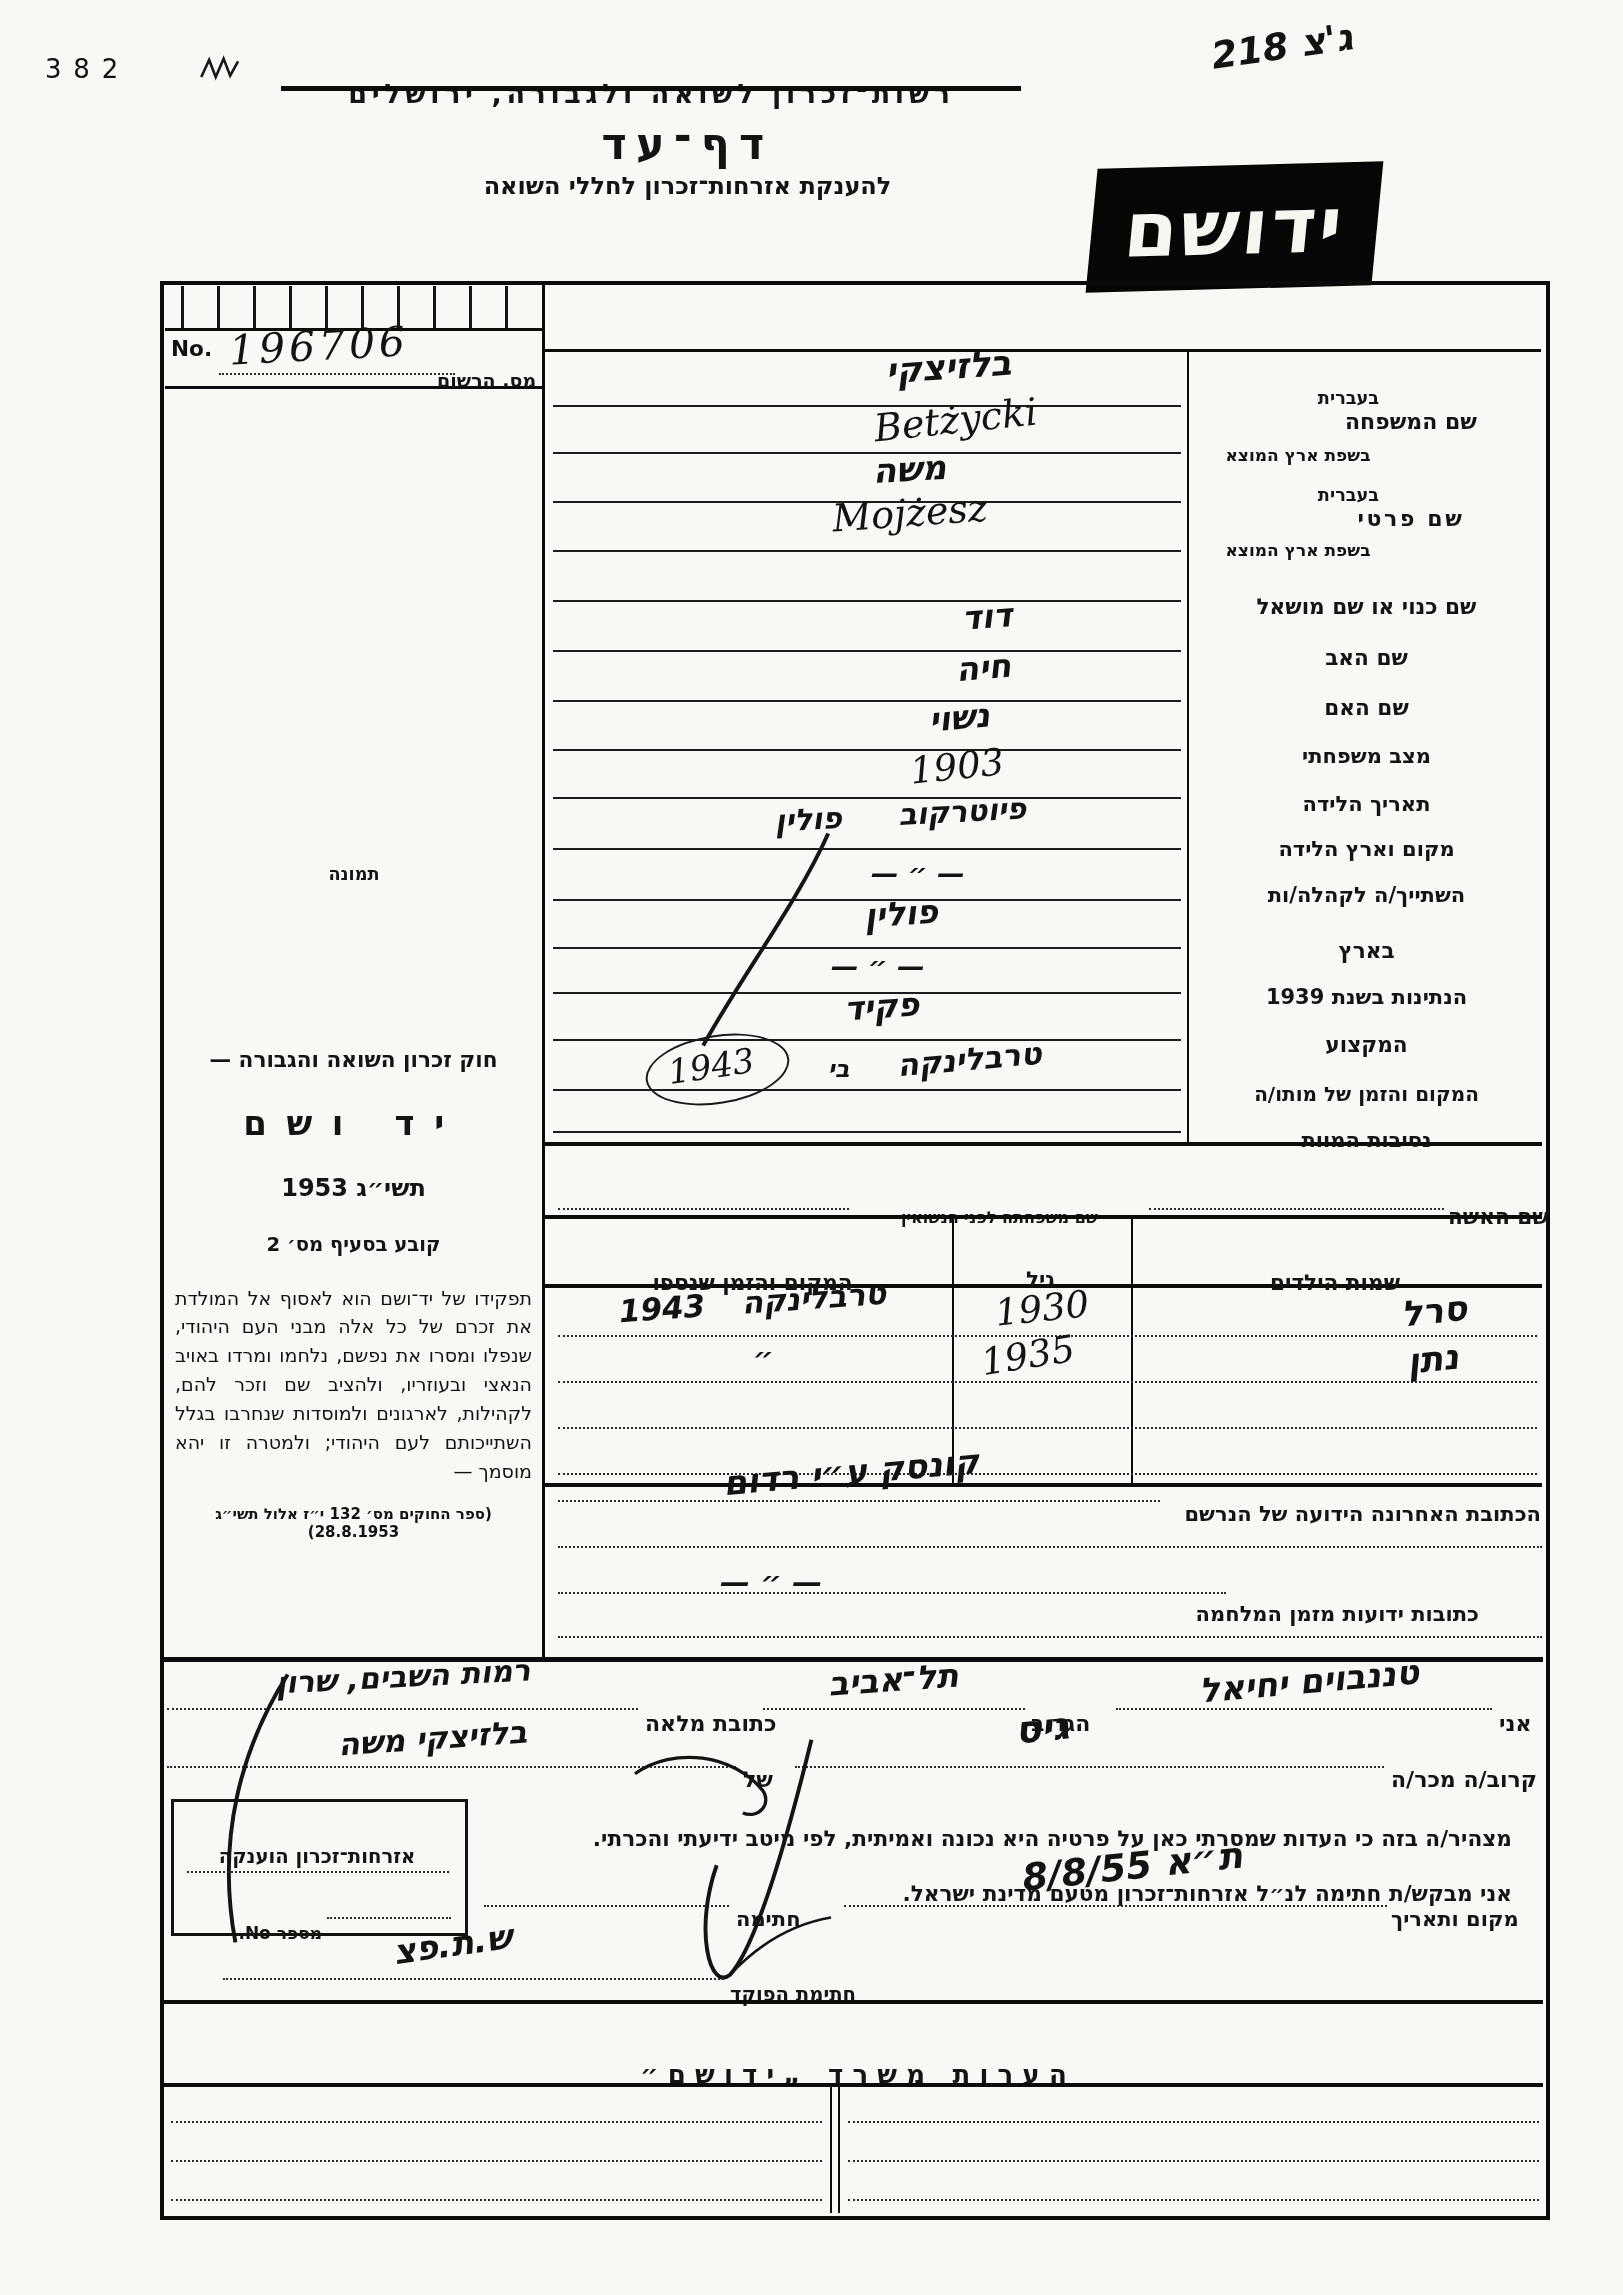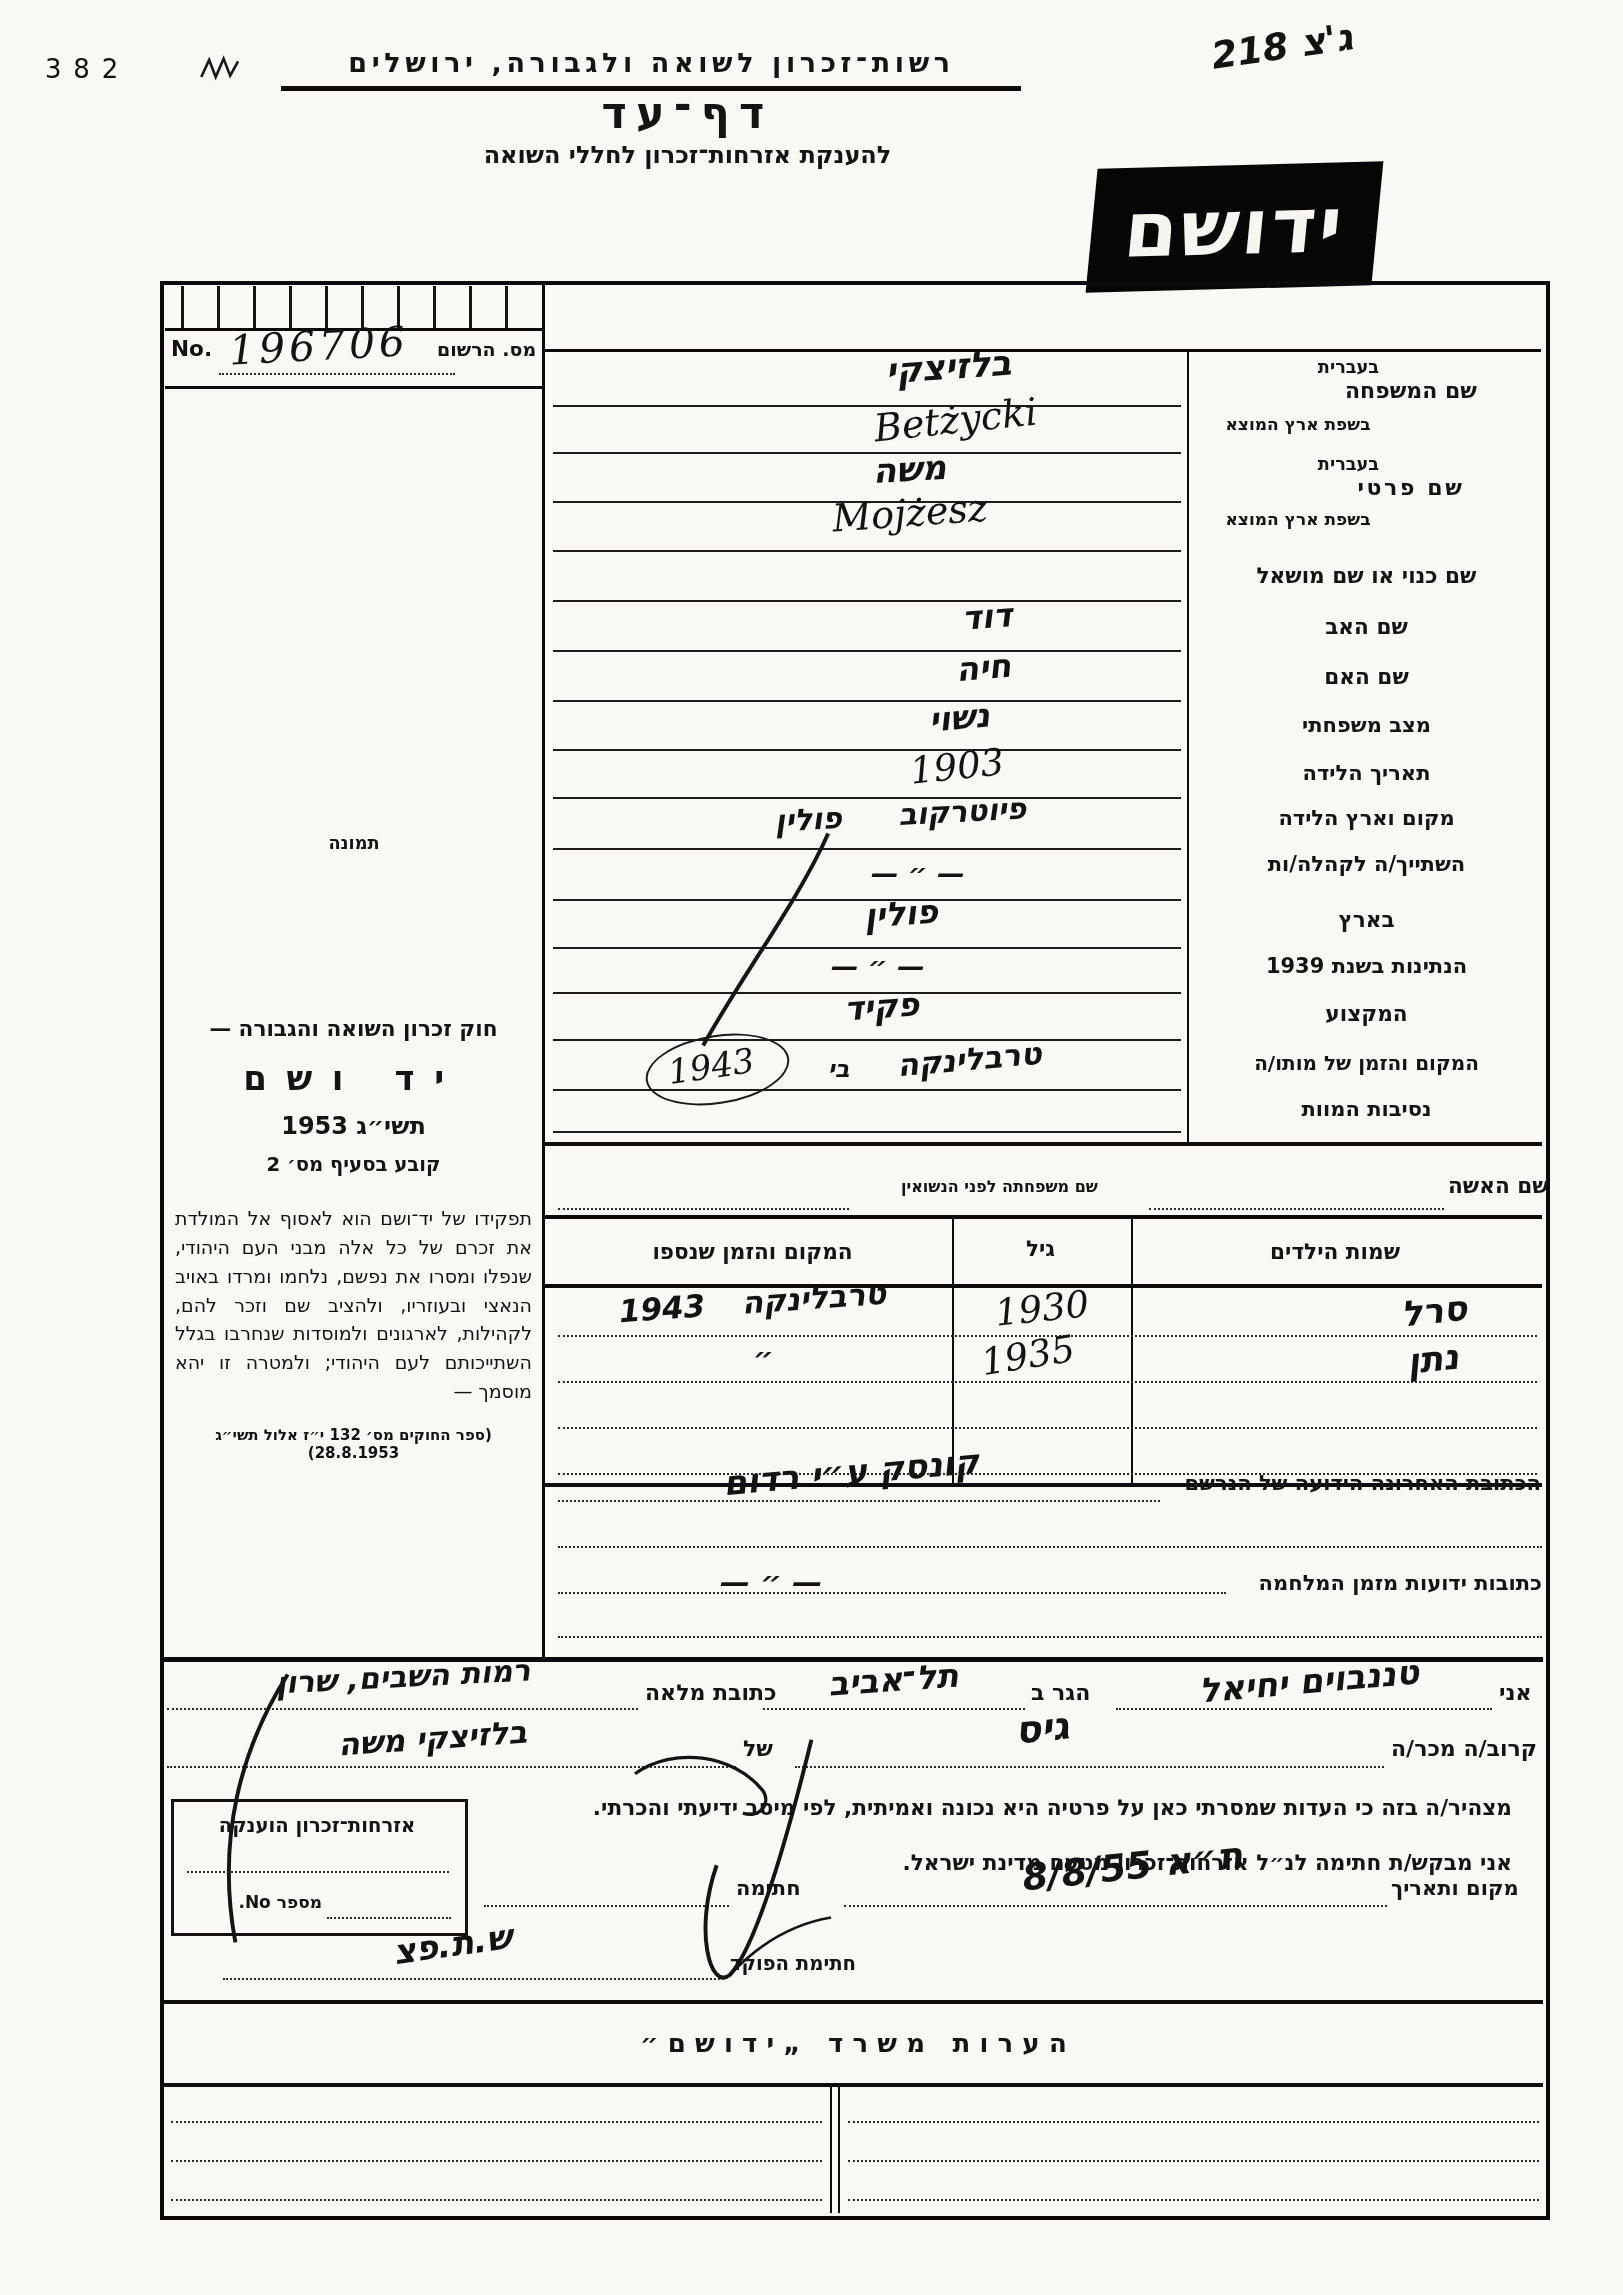--- a/index.html
+++ b/index.html
@@ -1,19 +1,19 @@
 <!DOCTYPE html>
 <html lang="he" style="font-size:10.5px"><head>
 <meta charset="utf-8">
 <style>
   html,body{margin:0;padding:0;background:#e8e6e0;}
   #page{position:relative;width:1623px;height:2295px;background:#f9f8f4;overflow:hidden;
         font-family:"DejaVu Sans",sans-serif;color:#121212;direction:rtl;}
   .abs{position:absolute;}
-  .lbl{font-weight:bold;color:#141414;white-space:nowrap;}
+  .lbl{font-weight:bold;color:#141414;white-space:nowrap;margin-top:31px;}
   .center{text-align:center;}
   .right{text-align:right;}
   .ltr{direction:ltr;}
   .line{border-bottom:2px solid #1c1c1c;height:0;}
   .dotted{border-bottom:2.6px dotted #2a2a2a;height:0;}
   .bold-bar{background:#0c0c0c;}
   .hw{font-family:"DejaVu Serif",serif;font-style:italic;color:#131313;white-space:nowrap;}
   .hw-he{font-family:"DejaVu Sans",sans-serif;font-style:italic;font-weight:bold;color:#131313;white-space:nowrap;}
   .tickstrip{background:repeating-linear-gradient(to left,transparent 0 33px,#151515 33px 36px);}
   .logo{background:#060606;color:#f6f5f0;transform:skewX(-7deg) rotate(-1.5deg);
@@ -154,21 +154,21 @@
   <div class="abs hw ltr" style="left:995px;top:1287px;font-size:37px;transform:rotate(-6deg);">1930</div>
   <div class="abs hw ltr" style="left:981px;top:1334px;font-size:37px;transform:rotate(-9deg);">1935</div>
   <div class="abs hw-he center" style="left:569px;top:1284px;width:367px;font-size:31px;word-spacing:26px;transform:rotate(-4deg);">טרבלינקה 1943</div>
   <div class="abs hw-he" style="left:753px;top:1341px;font-size:29px;">״</div>
 
   <div class="abs hw-he center" style="left:622px;top:1452px;width:458px;font-size:34px;transform:rotate(-5deg);">קונסק ע״י רדום</div>
   <div class="abs lbl right" style="left:1165px;top:1471px;width:376px;font-size:21px;">הכתובת האחרונה הידועה של הנרשם</div>
   <div class="abs dotted" style="left:558px;top:1500px;width:602px;"></div>
   <div class="abs dotted" style="left:558px;top:1546px;width:984px;"></div>
   <div class="abs hw-he" style="left:720px;top:1564px;font-size:30px;">— ״ —</div>
-  <div class="abs lbl right" style="left:1231px;top:1571px;width:311px;font-size:21px;">כתובות ידועות מזמן המלחמה</div>
+  <div class="abs lbl right" style="left:1168px;top:1571px;width:311px;font-size:21px;">כתובות ידועות מזמן המלחמה</div>
   <div class="abs dotted" style="left:558px;top:1592px;width:668px;"></div>
   <div class="abs dotted" style="left:558px;top:1636px;width:984px;"></div>
   <div class="abs bold-bar" style="left:163px;top:1657px;width:1380px;height:4.6px;"></div>
 
   <div class="abs lbl" style="left:1499px;top:1680px;font-size:22px;">אני</div>
   <div class="abs dotted" style="left:1116px;top:1708px;width:376px;"></div>
   <div class="abs hw-he center" style="left:1106px;top:1661px;width:406px;font-size:34px;transform:rotate(-5deg);">טננבוים יחיאל</div>
   <div class="abs lbl" style="left:1031px;top:1680px;font-size:22px;">הגר ב</div>
   <div class="abs dotted" style="left:763px;top:1708px;width:262px;"></div>
   <div class="abs hw-he center" style="left:766px;top:1660px;width:255px;font-size:33px;transform:rotate(-4deg);">תל־אביב</div>

